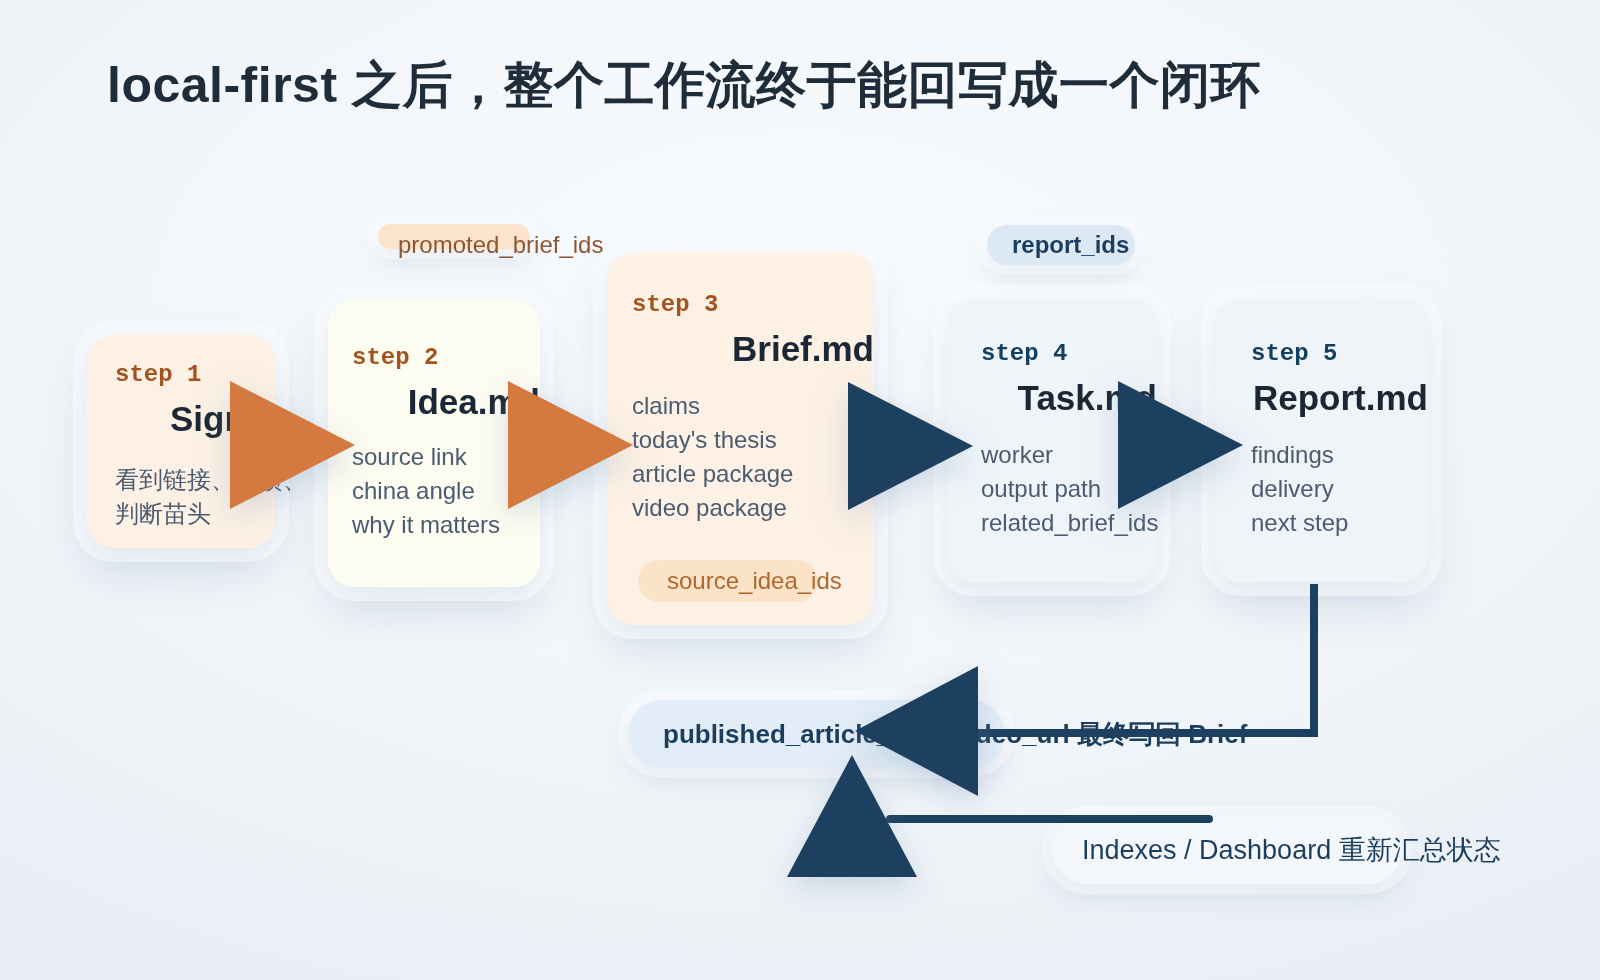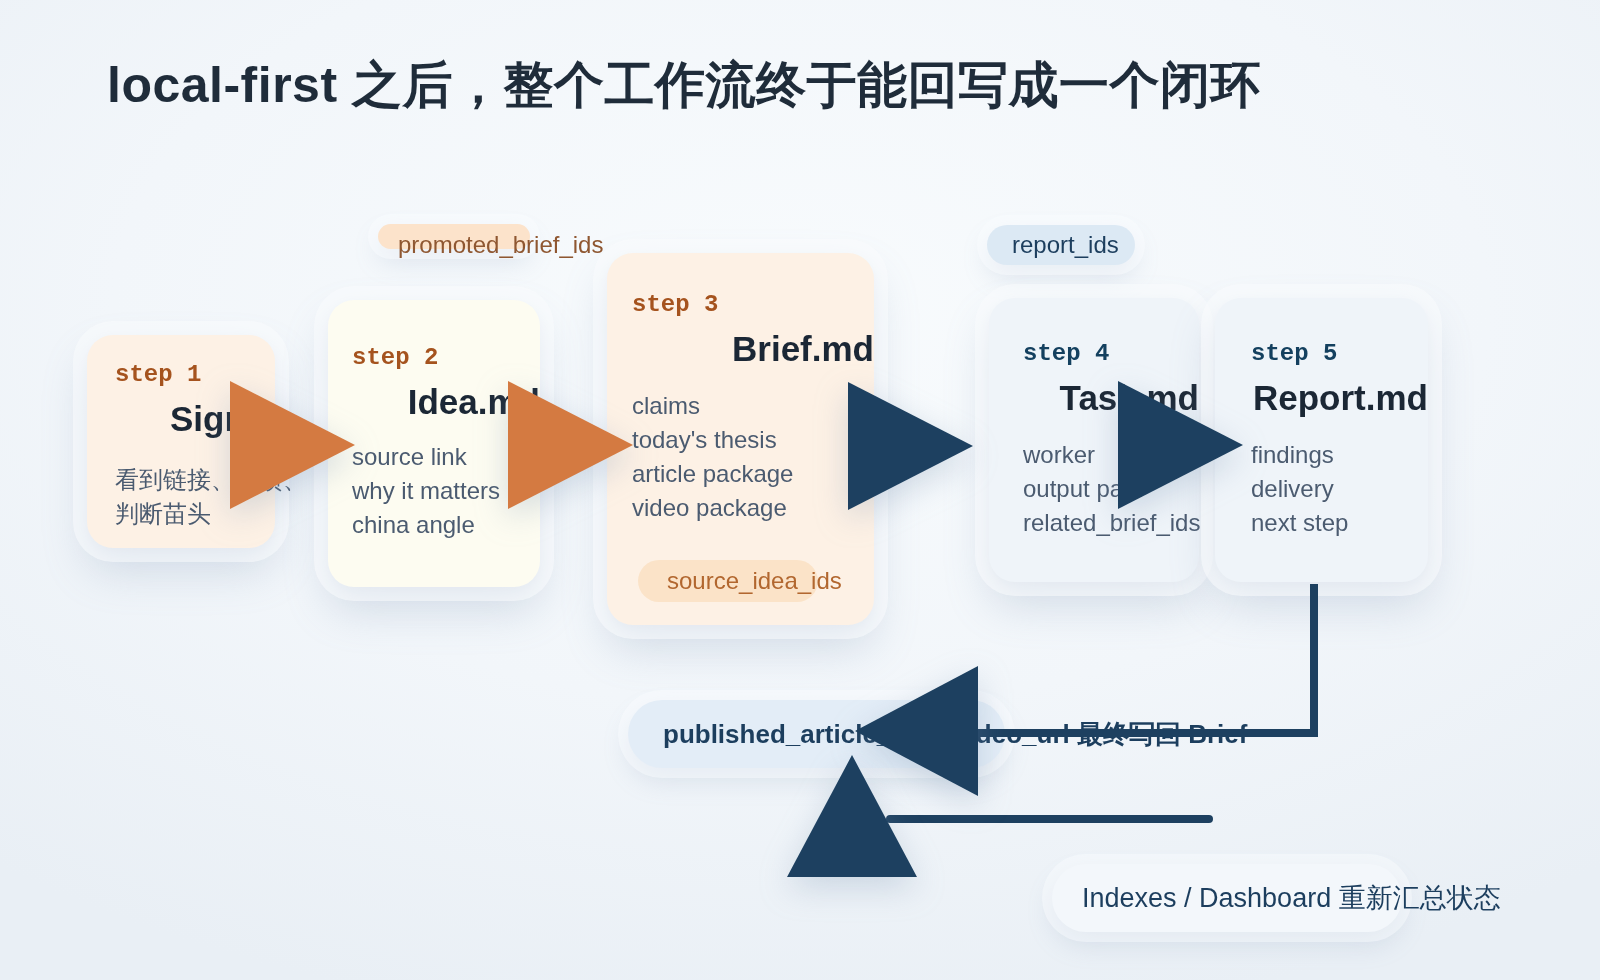--- a/index.html
+++ b/index.html
@@ -12,44 +12,44 @@
     color:var(--title,#1f2c3a);letter-spacing:.5px;white-space:nowrap;}
   .subtitle{position:absolute;left:108px;top:136px;margin:0;font-size:26px;font-weight:400;
     color:var(--subtitle,#5e6e80);white-space:nowrap;}
 
   
   .card{position:absolute;box-sizing:border-box;border-radius:26px;z-index:2;
     box-shadow:0 0 0 14px rgba(250,252,254,.55),0 22px 44px rgba(128,152,182,.30),0 4px 10px rgba(128,152,182,.12);}
   .card-signal{left:87px;top:335px;width:188px;height:213px;background:var(--card-peach,#fdf1e5);padding:26px 0 8px 28px;}
   .card-idea{left:328px;top:300px;width:212px;height:287px;background:var(--card-cream,#fdfcf1);padding:44px 0 0 24px;}
   .card-brief{left:607px;top:253px;width:267px;height:372px;background:var(--card-peach,#fdf0e1);padding:38px 0 0 25px;}
-  .card-task{left:989px;top:298px;width:210px;height:284px;background:var(--card-blue,#eff4f9);padding:42px 0 0 34px;}
+  .card-task{left:947px;top:298px;width:210px;height:284px;background:var(--card-blue,#eff4f9);padding:42px 0 0 34px;}
   .card-report{left:1215px;top:298px;width:213px;height:284px;background:var(--card-blue,#eff4f9);padding:42px 0 0 36px;}
 
   .step{font-family:"Liberation Mono","DejaVu Sans Mono",monospace;font-size:24px;font-weight:700;line-height:28px;}
   .step.warm{color:var(--step-warm,#a5531e);}
   .step.cool{color:var(--step-cool,#14405f);}
   .card-title{margin-top:8px;font-size:35px;font-weight:600;line-height:44px;color:var(--heading,#1b2735);white-space:nowrap;text-align:right;}
   .card-body{margin-top:18px;font-size:24px;line-height:34px;color:var(--body-text,#4b5b70);}
   .card-signal .card-body{margin-top:22px;}
   .card-idea .card-body{margin-top:16px;}
   .card-body div{white-space:nowrap;}
 
   
   .pill{position:absolute;box-sizing:border-box;white-space:nowrap;z-index:2;
     box-shadow:0 0 0 10px rgba(250,252,254,.45),0 12px 26px rgba(128,152,182,.22);}
   .pill span{display:block;white-space:nowrap;}
   .pill-promoted{left:378px;top:224px;width:152px;height:25px;border-radius:21px;background:var(--pill-peach-bg,#fce3cb);
     font-size:24px;font-weight:500;color:var(--pill-peach-text,#8f5731);line-height:41px;padding-left:20px;text-align:right;}
   .pill-report{left:987px;top:225px;width:148px;height:40px;border-radius:20px;background:var(--pill-blue-bg,#dce9f4);
-    font-size:24px;font-weight:400;color:var(--pill-blue-text,#1c3e5e);line-height:40px;padding-left:25px;}
+    font-size:24px;font-weight:700;color:var(--pill-blue-text,#1c3e5e);line-height:40px;padding-left:25px;}
   .pill-source{left:31px;top:307px;width:180px;height:42px;border-radius:21px;background:var(--pill-source-bg,#fbe3c8);
     font-size:24px;font-weight:400;color:var(--pill-orange-text,#b2672f);line-height:42px;padding-left:29px;box-shadow:none;}
   .pill-published{left:628px;top:700px;width:377px;height:68px;border-radius:34px;background:var(--published-pill-bg,#e3edf7);}
-  .pill-indexes{left:1052px;top:864px;width:350px;height:68px;border-radius:34px;background:var(--indexes-pill-bg,#f3f7fb);
+  .pill-indexes{left:1052px;top:816px;width:350px;height:68px;border-radius:34px;background:var(--indexes-pill-bg,#f3f7fb);
     font-size:27px;font-weight:500;color:var(--pill-blue-text,#1c3e5e);line-height:68px;padding-left:30px;}
   .published-text{position:absolute;left:663px;top:717px;font-size:26px;font-weight:600;white-space:nowrap;
     color:var(--pill-blue-text,#1c3e5e);z-index:3;}
 
   
   .tri{position:absolute;width:0;height:0;z-index:5;filter:drop-shadow(0 10px 16px rgba(120,145,175,.30));}
   .tri.right{border-top:64px solid transparent;border-bottom:64px solid transparent;}
   .tri.right.orange{border-left:125px solid var(--orange,#d47a41);}
   .tri.right.navy{border-left:125px solid var(--navy,#1d4060);}
   .tri.left{border-top:65px solid transparent;border-bottom:65px solid transparent;border-right:123px solid var(--navy,#1d4060);}
@@ -88,22 +88,22 @@
       <div>看到链接、反馈、</div>
       <div>判断苗头</div>
     </div>
   </div>
 
   <div class="card card-idea">
     <div class="step warm">step 2</div>
     <div class="card-title">Idea.md</div>
     <div class="card-body">
       <div>source link</div>
+      <div>china angle</div>
       <div>why it matters</div>
-      <div>china angle</div>
     </div>
   </div>
 
   <div class="card card-brief">
     <div class="step warm">step 3</div>
     <div class="card-title">Brief.md</div>
     <div class="card-body">
       <div>claims</div>
       <div>today's thesis</div>
       <div>article package</div>

